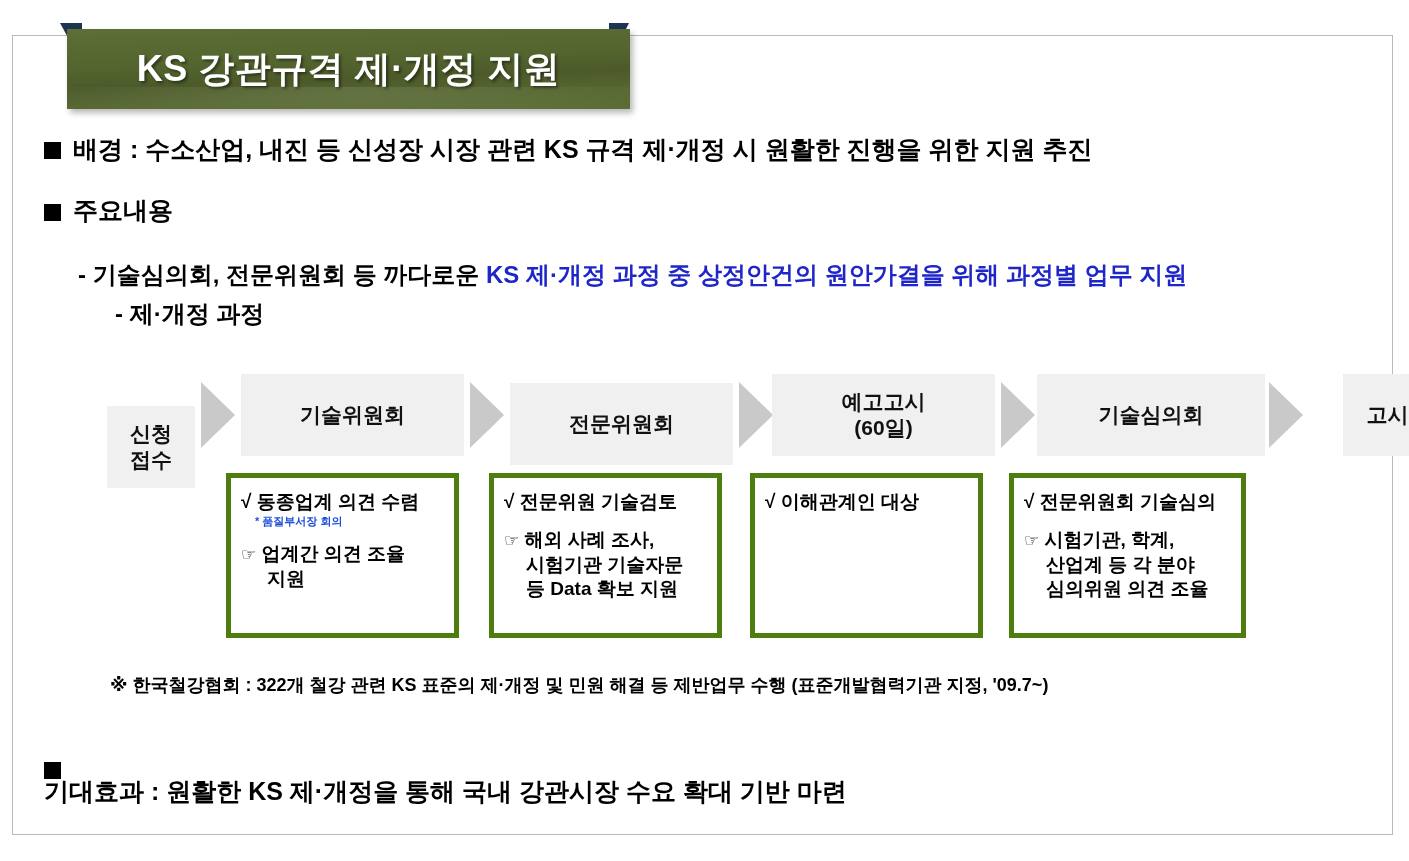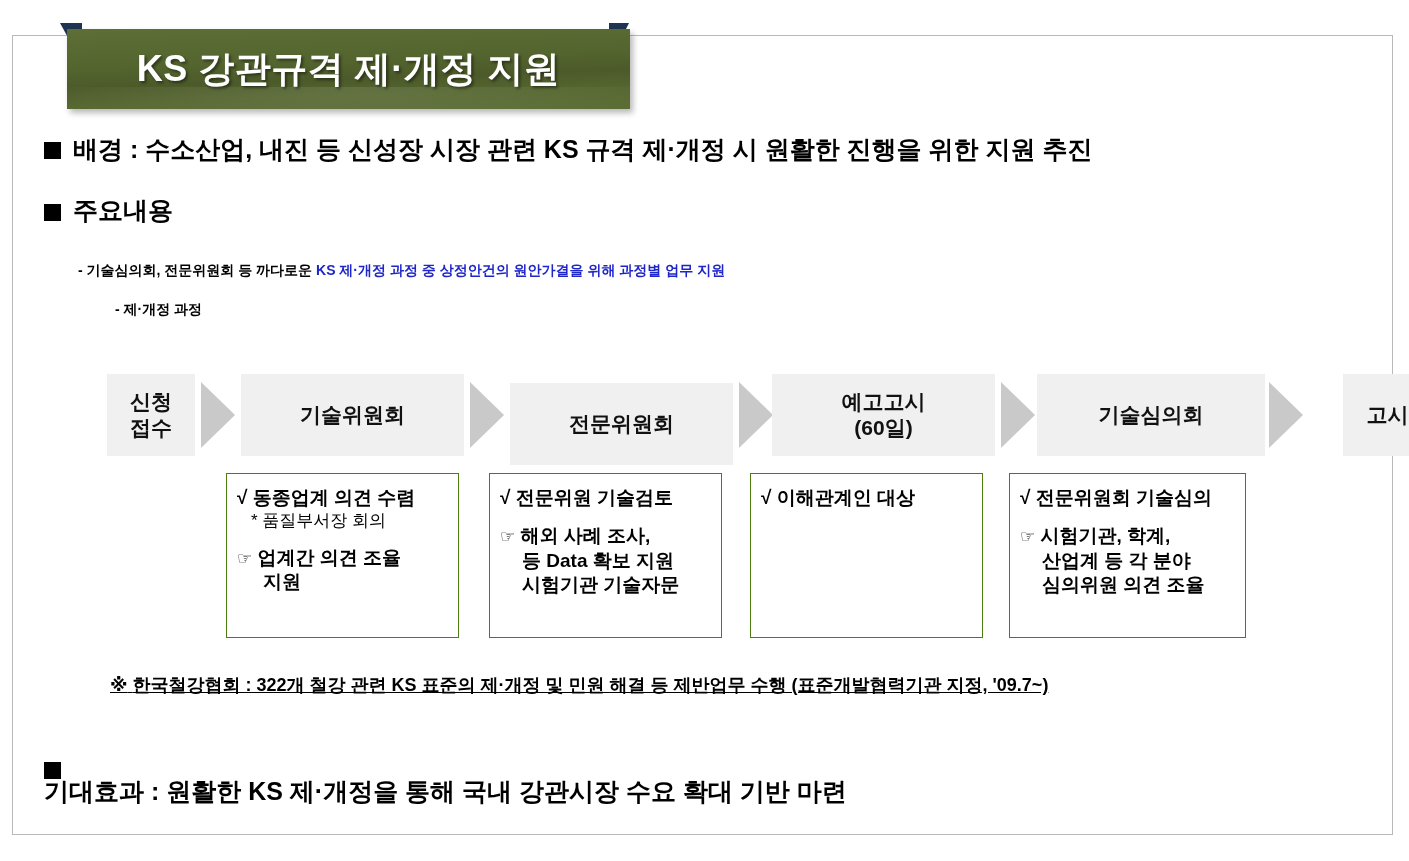--- a/index.html
+++ b/index.html
@@ -121,21 +121,21 @@
 
   #row-maincontent { left: 44px; top: 193px; }
   #row-maincontent .sq { margin-top: 6px; }
 
   #row-effect { left: 44px; top: 752px; flex-direction: column; }
   #row-effect .sq { margin-top: 5px; }
 
   .dash-row {
     position: absolute;
     white-space: nowrap;
-    font-size: 14px;
+    font-size: 24px;
     font-weight: bold;
     line-height: 1;
   }
   #row-sub1 { left: 78px; top: 258px; }
   #row-sub2 { left: 78px; top: 297px; margin-left: 37px; }
   .blue { color: #1f26c8; }
 
   
   .flow {
     position: absolute;
@@ -166,54 +166,53 @@
     height: 66px;
     background: #c9c9c9;
     clip-path: polygon(0 0, 100% 50%, 0 100%);
   }
 
   
   .detail {
     position: absolute;
     top: 468px;
     height: 165px;
-    border: 1px solid #4d7c0f;
+    border: 5px solid #4d7c0f;
     background: #ffffff;
     box-sizing: border-box;
     padding: 12px 10px 18px 10px;
     font-size: 19px;
     font-weight: bold;
     line-height: 1.28;
   }
   .detail .line {
     white-space: nowrap;
   }
   .detail .sub {
-    font-weight: normal;
-    font-size: 17px;
-    color: #000000;
+    font-weight: bold;
+    font-size: 11px;
+    color: #1d4ed8;
     padding-left: 14px;
     white-space: nowrap;
   }
   .detail .gap { height: 14px; }
   .detail .indent { padding-left: 26px; white-space: nowrap; }
   .detail .indent2 { padding-left: 22px; white-space: nowrap; }
   .mark { display: inline-block; }
   .hand { font-size: 17px; }
 
   
   .footnote {
     position: absolute;
     left: 110px;
     top: 668px;
     font-size: 18px;
     font-weight: bold;
     white-space: nowrap;
     color: #000000;
-    text-decoration: underline;
   }
 </style>
 </head>
 <body>
 
 <div class="slide">
 
   <div class="page-border"></div>
 
   <div class="banner-wrap">
@@ -239,21 +238,21 @@
     <span>기술심의회, 전문위원회 등 까다로운 </span><span class="blue">KS 제·개정 과정 중 상정안건의 원안가결을 위해 과정별 업무 지원</span>
   </div>
 
   <div class="dash-row" id="row-sub2">
     <span>-</span>
     <span>제·개정 과정</span>
   </div>
 
   <div class="flow">
 
-    <div class="flow-box" style="left:0px; width:88px;">
+    <div class="flow-box" style="left:0px; width:88px;margin-top:32px;">
       <div>
         <div>신청</div>
         <div>접수</div>
       </div>
     </div>
     <div class="flow-arrow" style="left:94px;"></div>
 
     <div class="flow-box" style="left:134px; width:223px;">
       <div>기술위원회</div>
     </div>
@@ -299,22 +298,22 @@
   <div class="detail" style="left:489px; width:233px;">
     <div class="line">
       <span class="mark">√</span>
       <span>전문위원 기술검토</span>
     </div>
     <div class="gap"></div>
     <div class="line">
       <span class="mark hand">☞</span>
       <span>해외 사례 조사,</span>
     </div>
+    <div class="indent2">시험기관 기술자문</div>
     <div class="indent2">등 Data 확보 지원</div>
-    <div class="indent2">시험기관 기술자문</div>
   </div>
 
   <div class="detail" style="left:750px; width:233px;">
     <div class="line">
       <span class="mark">√</span>
       <span>이해관계인 대상</span>
     </div>
   </div>
 
   <div class="detail" style="left:1009px; width:237px;">

